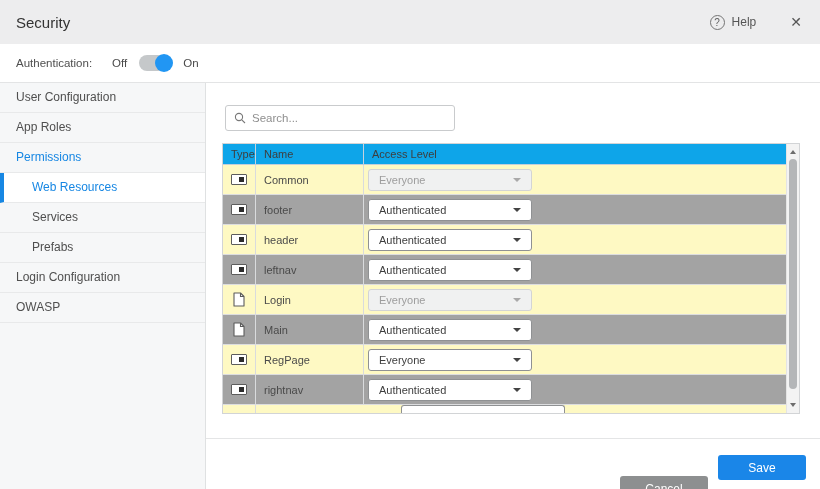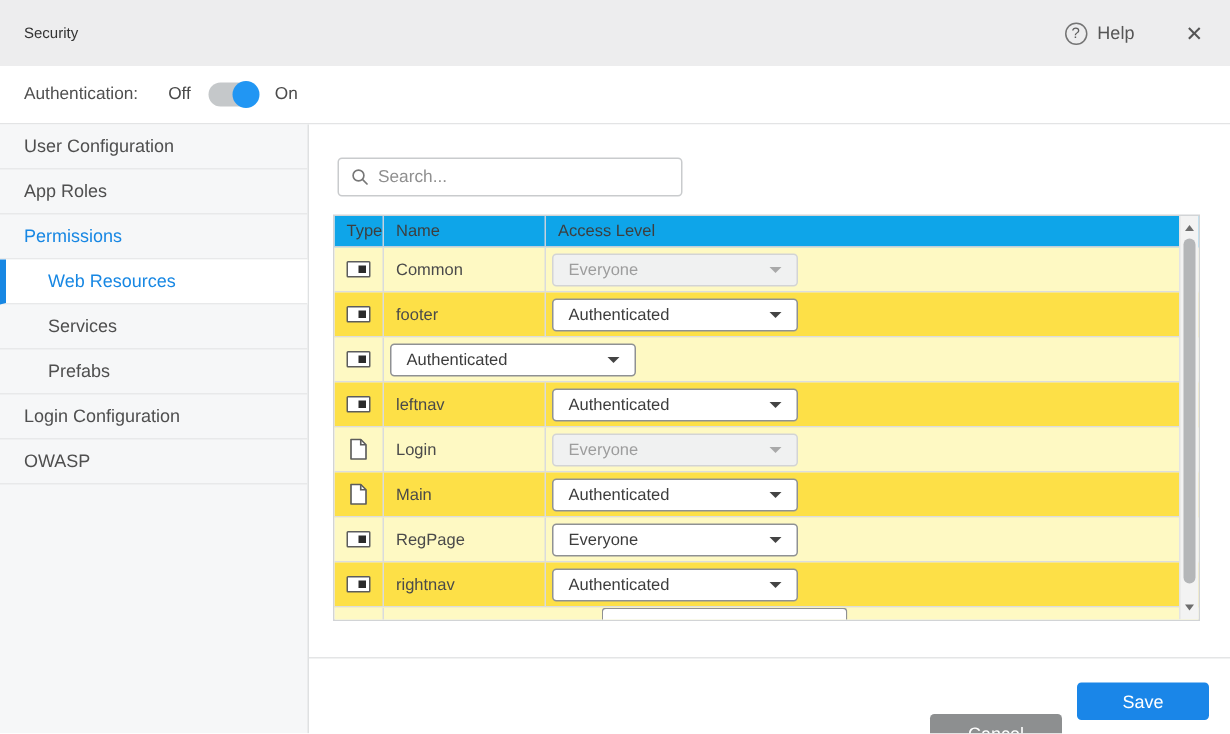--- a/index.html
+++ b/index.html
@@ -2,21 +2,21 @@
 <html><head>
 <meta charset="utf-8">
 <style>
   * { box-sizing: border-box; margin: 0; padding: 0; }
   html,body { background:#fff; }
   body { font-family: "Liberation Sans", sans-serif; }
   .app { width:820px; height:489px; overflow:hidden; background:#fff; position:relative; }
 
   
   .window-header { height:44px; background:#ededee; display:flex; align-items:center; padding:0 18px 0 16px; }
-  .window-title { font-size:10px; color:#333; }
+  .window-title { font-size:15px; color:#333; }
   .header-right { margin-left:auto; display:flex; align-items:center; }
   .help-icon { width:15px; height:15px; border:1px solid #747474; border-radius:50%; color:#5e5e5e;
                font-size:10px; line-height:13px; text-align:center; display:inline-block; cursor:pointer; }
   .help-label { font-size:12px; color:#555; margin-left:7px; cursor:pointer; }
   .close-icon { font-size:14px; color:#555; margin-left:34px; cursor:pointer; }
 
   
   .auth-bar { height:39px; background:#fff; border-bottom:1px solid #e3e4e5; display:flex; align-items:center; padding-left:16px; }
   .auth-label { font-size:11.5px; color:#4f4f4f; }
   .toggle-off-label, .toggle-on-label { font-size:11.5px; color:#4a4a4a; }
@@ -44,21 +44,21 @@
   .search-input::placeholder { color:#8f8f8f; }
 
   
   .table-wrap { margin:6px 0 0 16px; width:578px; height:271px; position:relative;
                 border:1px solid #d2d4d6; overflow:hidden; background:#fff; }
   .thead { display:flex; height:21px; background:#0ea5e9; border-bottom:1px solid #c3ced9; }
   .th { font-size:11px; color:#3e3e3e; line-height:20px; padding-left:8px; }
   .th-type { width:33px; border-right:1px solid #c6d2de; }
   .th-name { width:108px; border-right:1px solid #c6d2de; }
   .th-access { flex:1; }
-  .trow { display:flex; height:30px; background:#fde047; border-bottom:1px solid #dcdddf; }
+  .trow { display:flex; height:30px; background:#a3a3a3; border-bottom:1px solid #dcdddf; }
   .trow.alt { background:#fef9c3; }
   .cell-type { width:33px; border-right:1px solid #d9dbdd; display:flex; align-items:center; justify-content:center; }
   .cell-name { width:108px; border-right:1px solid #d9dbdd; display:flex; align-items:center;
                padding-left:8px; font-size:11px; color:#4a4a4a; }
   .cell-access { flex:1; display:flex; align-items:center; padding-left:4px; }
 
   .icon-partial { position:relative; width:16px; height:11px; border:1px solid #5c5c5c; background:#fff; border-radius:1px; display:inline-block; }
   .icon-partial::after { content:""; position:absolute; right:2px; top:2px; width:5px; height:5px; background:#2b2b2b; }
 
   .dropdown { width:164px; height:22px; border:1px solid #8f9193; border-radius:3px; background:#fff;
@@ -162,20 +162,21 @@
       <div class="dropdown">
         <span class="dd-label">Authenticated</span>
         <span class="caret"></span>
       </div>
     </div>
   </div>
             <div class="trow alt">
     <div class="cell-type">
                 <span class="icon-partial"></span>
               </div>
+    <div class="cell-name">header</div>
     <div class="cell-access">
       <div class="dropdown">
         <span class="dd-label">Authenticated</span>
         <span class="caret"></span>
       </div>
     </div>
   </div>
             <div class="trow">
     <div class="cell-type">
                 <span class="icon-partial"></span>

